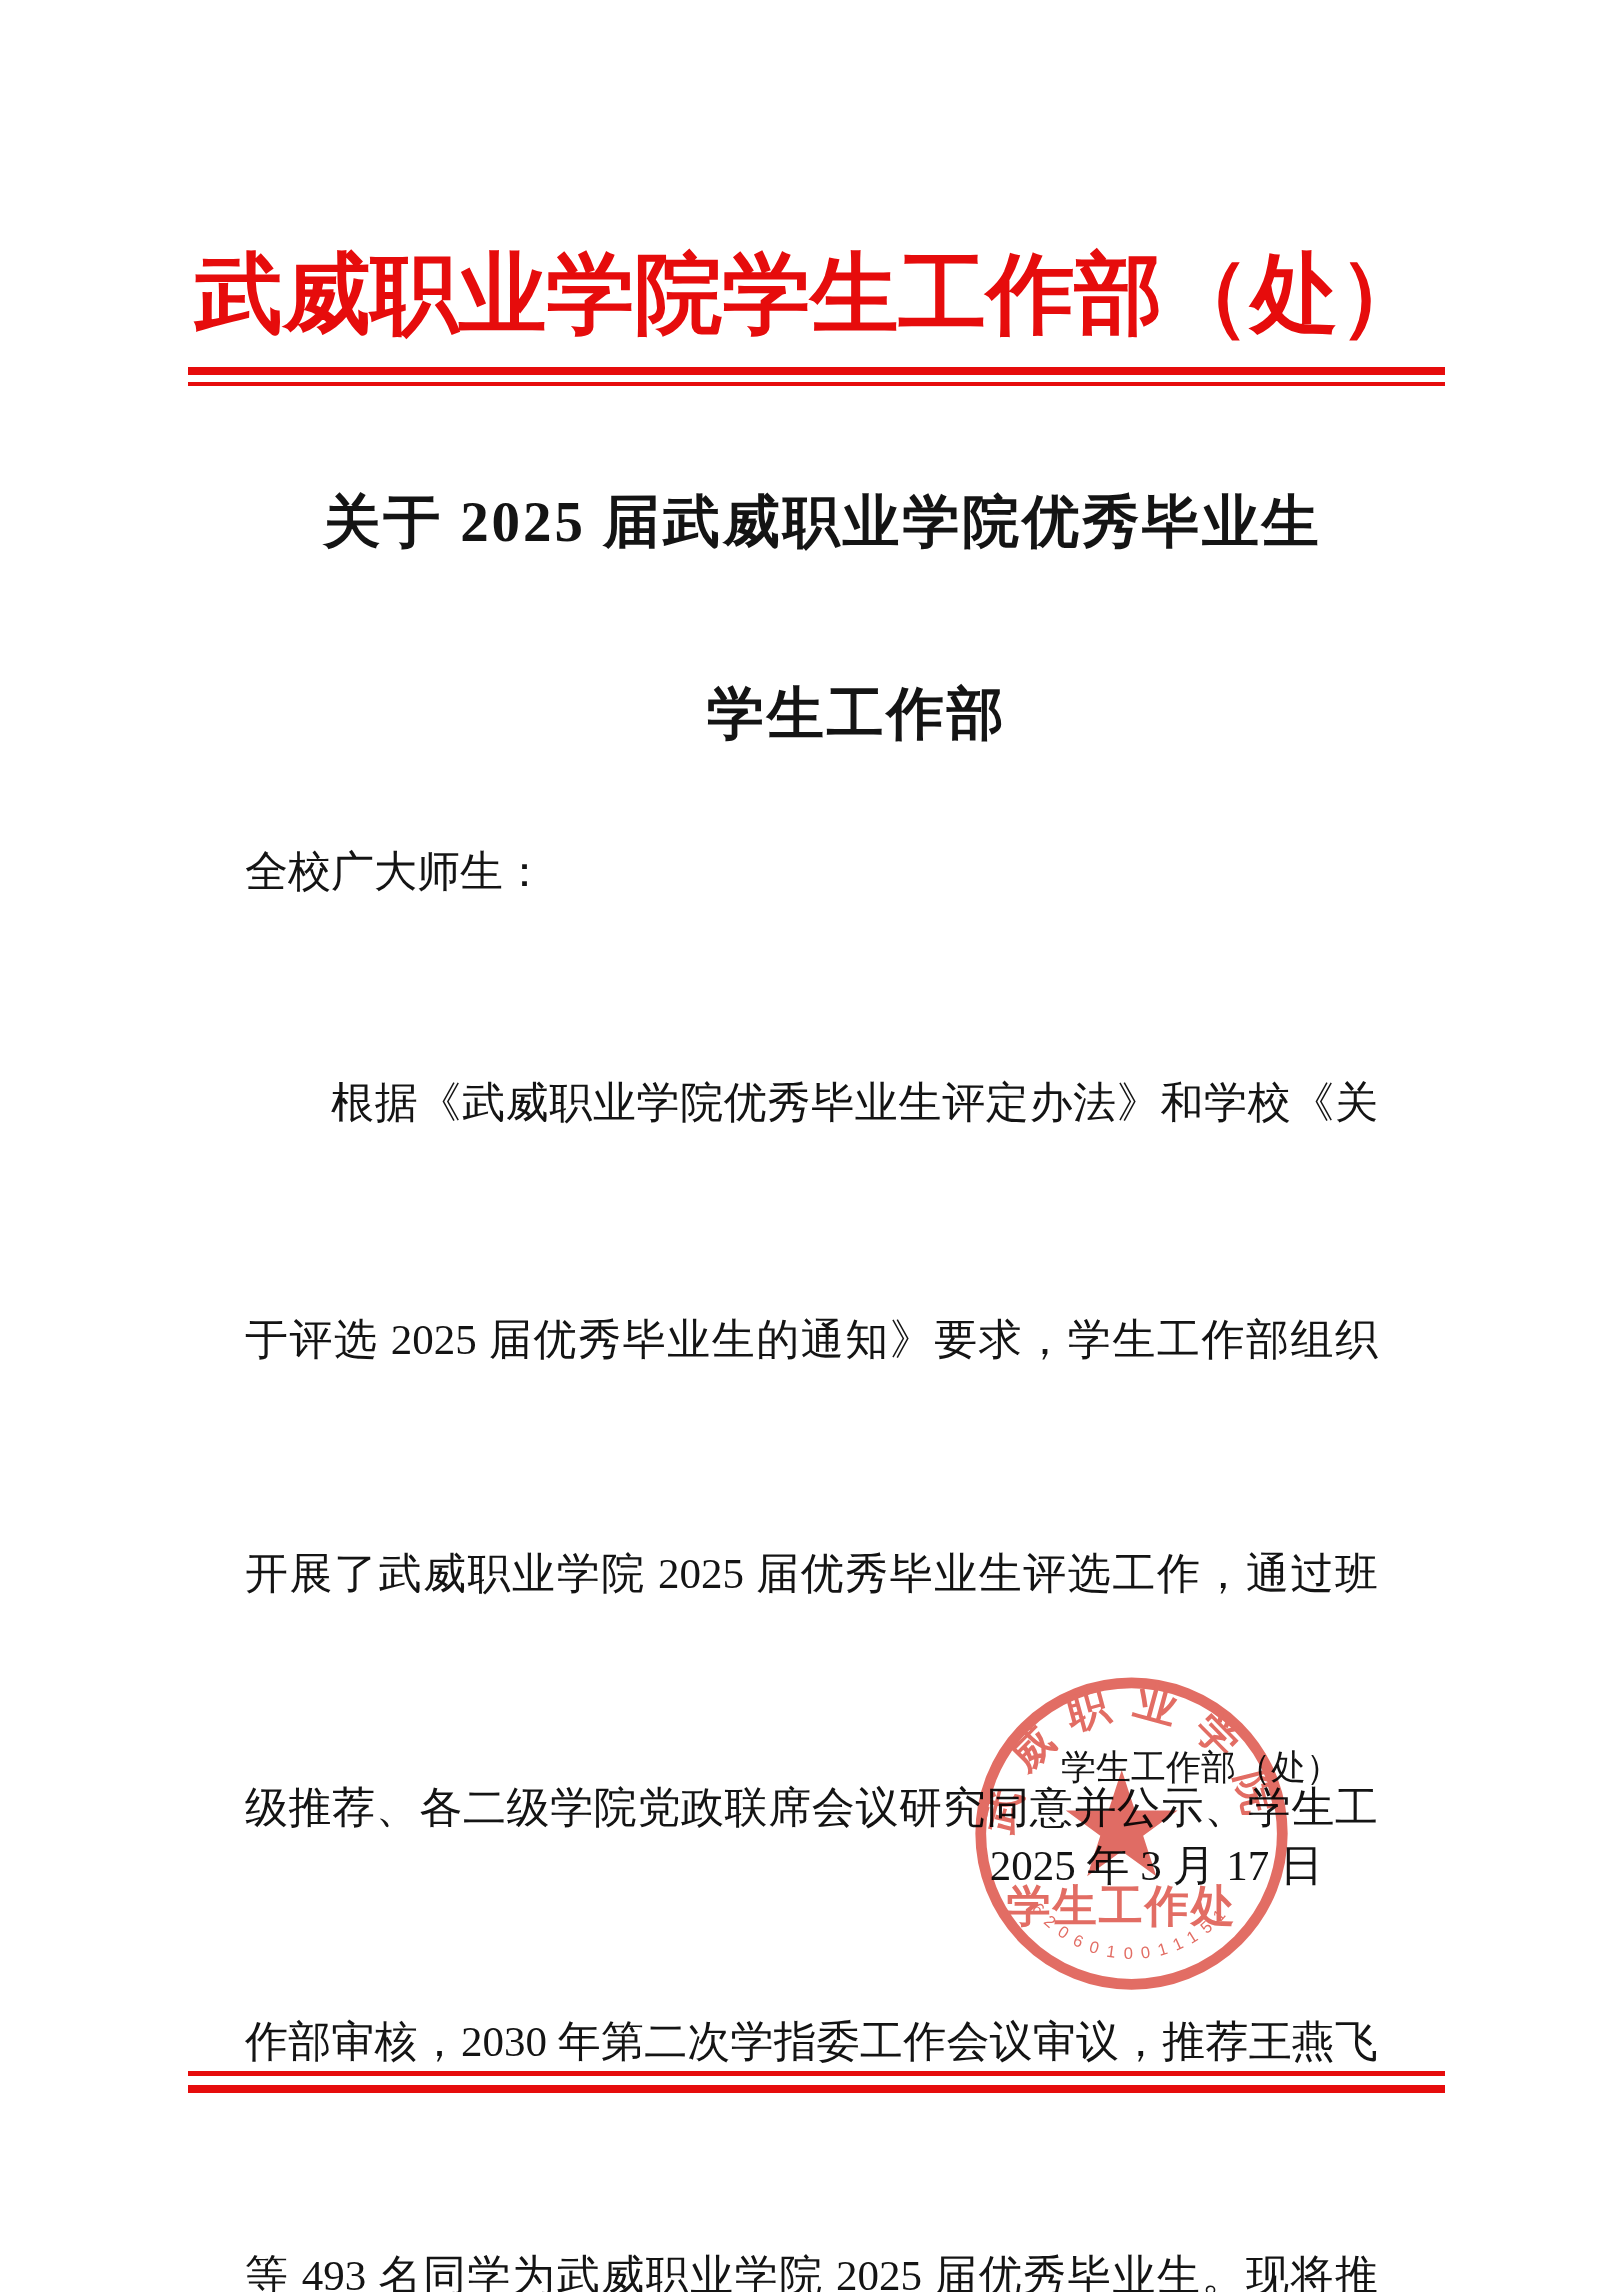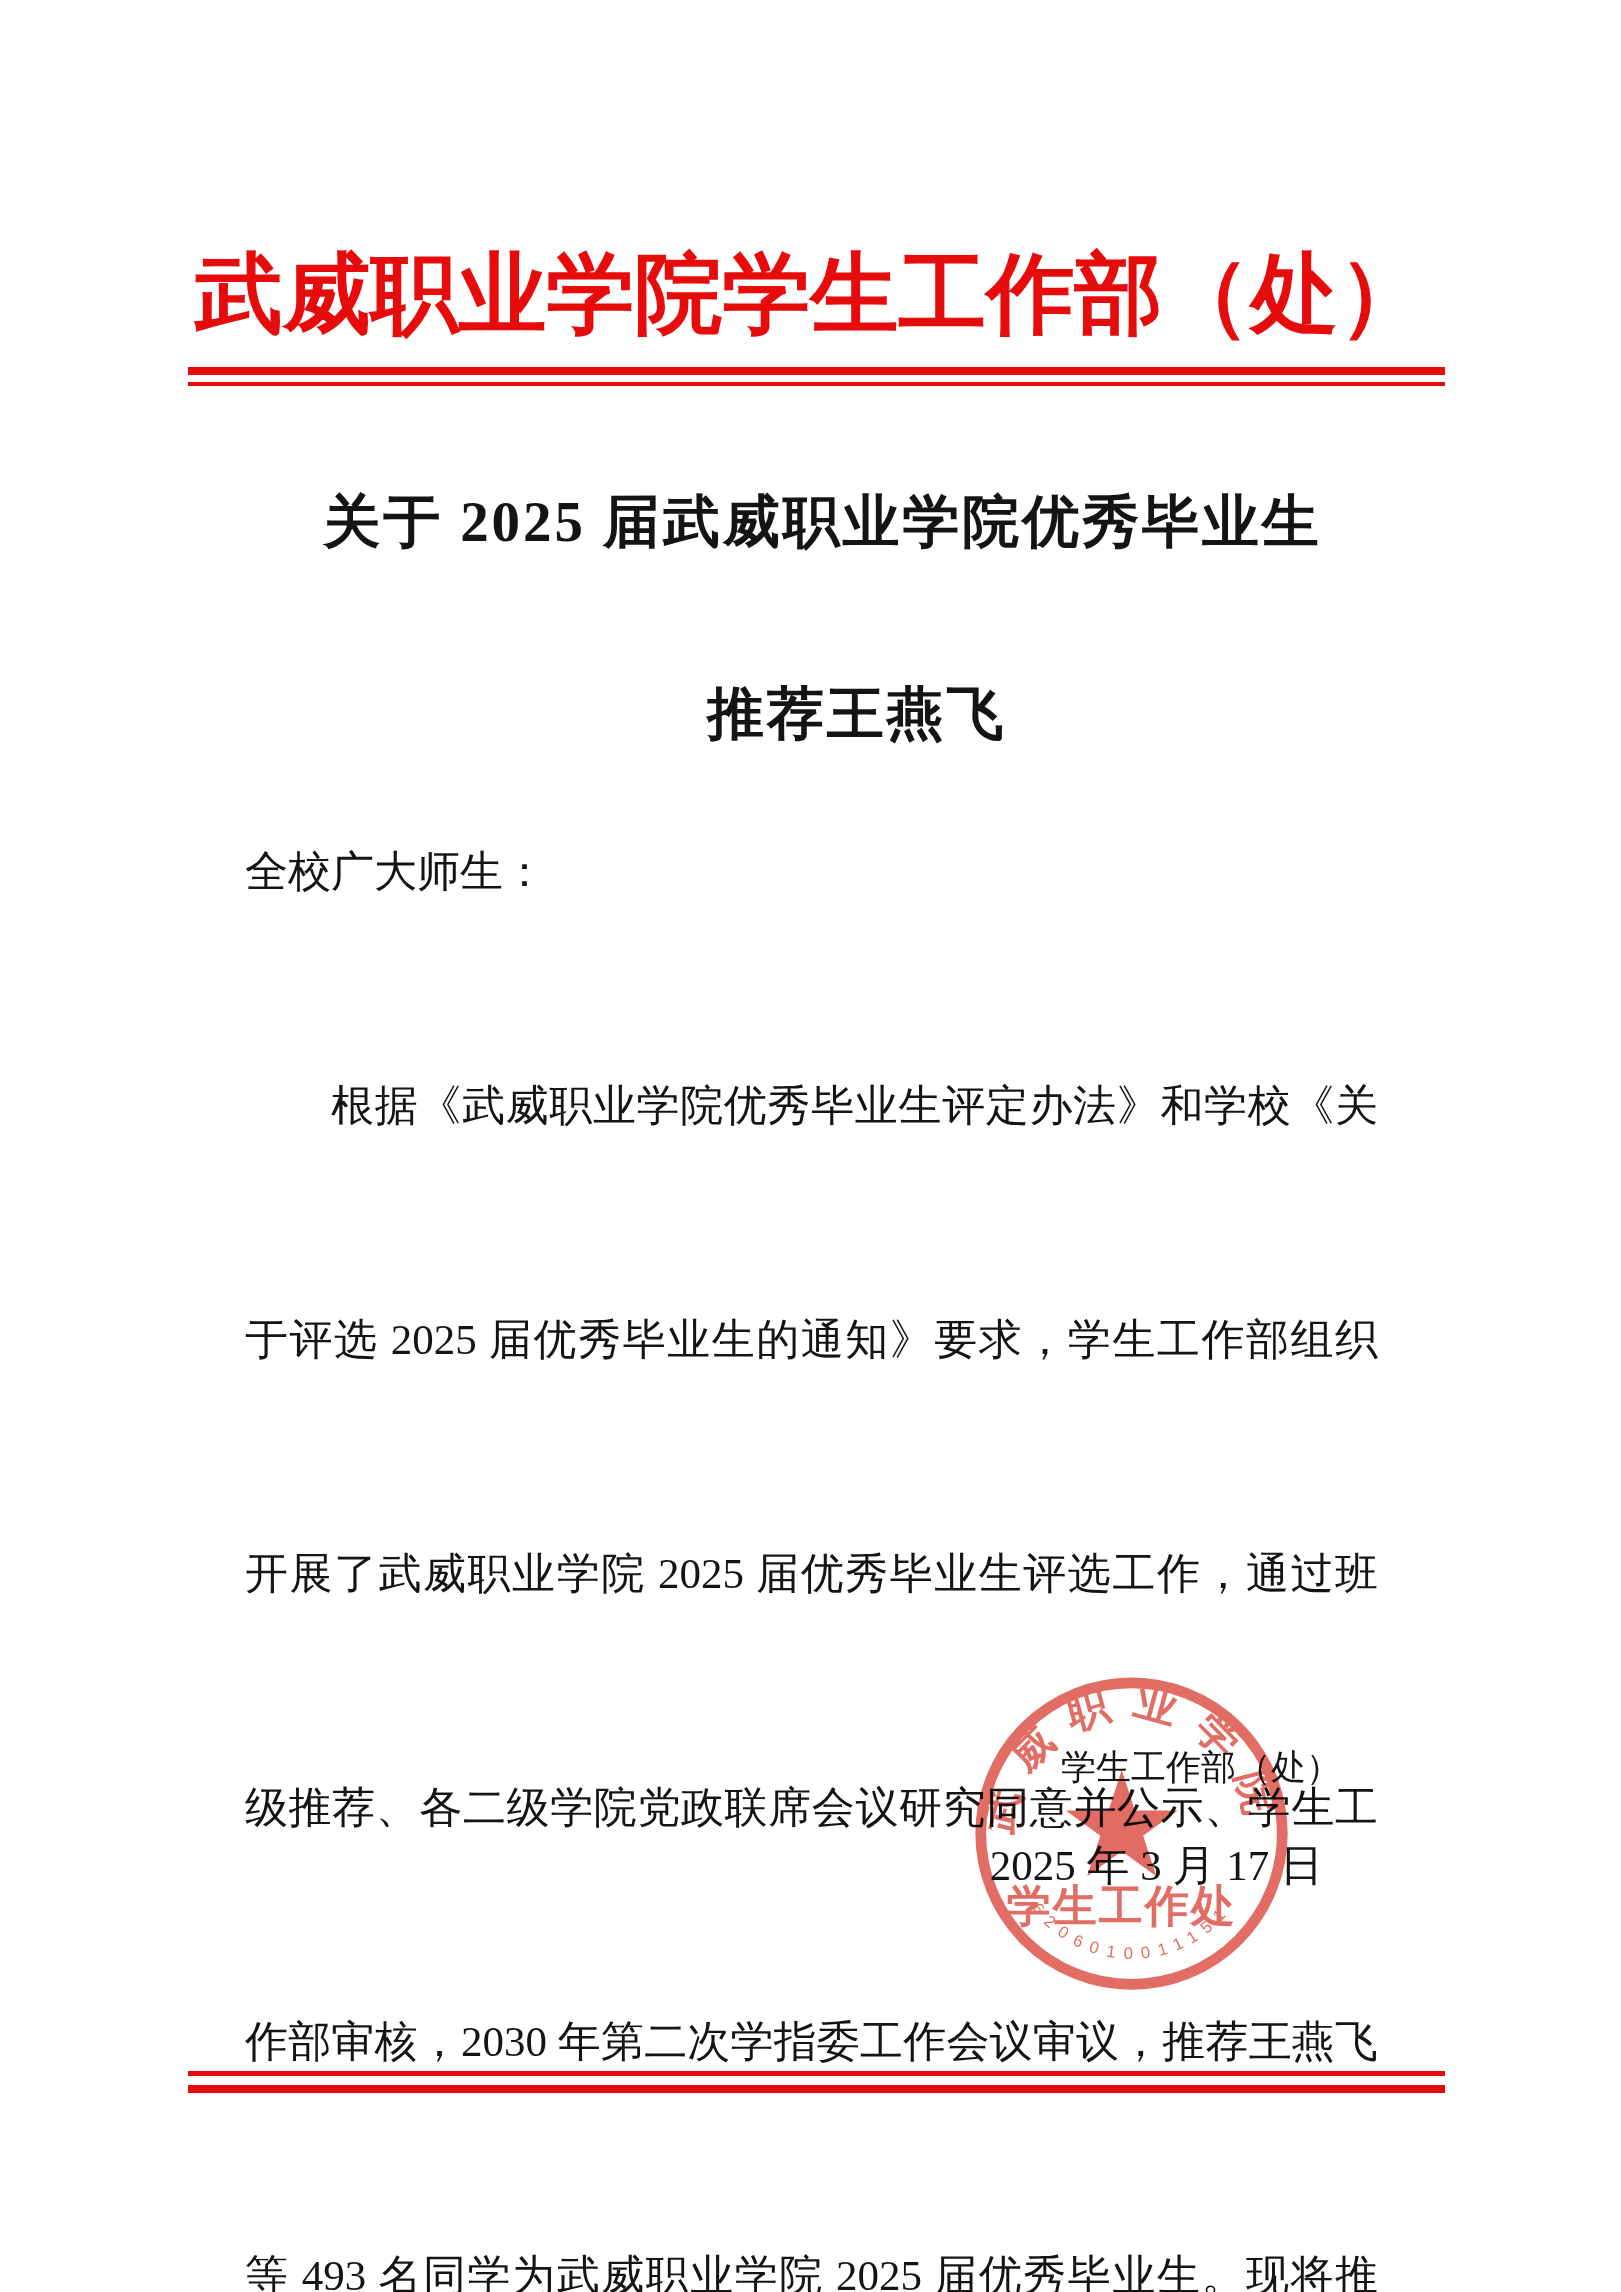--- a/index.html
+++ b/index.html
@@ -51,21 +51,21 @@
     position: absolute;
     left: 245px; top: 677px;
     width: 1133px;
     color: #141414;
     font-size: 43px;
     line-height: 78px;
     white-space: pre-wrap;
   }
   .bline { min-height: 78px; }
   .jline { text-align: justify; text-align-last: justify; }
-  .indent { text-indent: 86px; }
+  .indent { text-indent: 86px; font-family: Liberation Mono, monospace; }
 
   .signature {
     position: absolute;
     top: 1744px; right: 280px;
     color: #141414;
     font-size: 35px;
     line-height: 47px;
     white-space: pre;
   }
   .doc-date {
@@ -91,21 +91,21 @@
 </head>
 <body>
 
 <div class="page">
 
   <div class="org-header">武威职业学院学生工作部（处）</div>
   <div class="rule rule-head-thick"></div>
   <div class="rule rule-head-thin"></div>
 
   <div class="doc-title"><span>关于 2025 届武威职业学院优秀毕业生</span><br>
-    <span>推荐王燕飞</span>
+    <span>学生工作部</span>
   </div>
 
   <div class="body-block">
     <div class="bline">全校广大师生：</div>
     <div class="bline jline indent">根据《武威职业学院优秀毕业生评定办法》和学校《关</div>
     <div class="bline jline">于评选 2025 届优秀毕业生的通知》要求，学生工作部组织</div>
     <div class="bline jline">开展了武威职业学院 2025 届优秀毕业生评选工作，通过班</div>
     <div class="bline jline">级推荐、各二级学院党政联席会议研究同意并公示、学生工</div>
     <div class="bline jline">作部审核，2030 年第二次学指委工作会议审议，推荐王燕飞</div>
     <div class="bline jline">等 493 名同学为武威职业学院 2025 届优秀毕业生。现将推</div>

